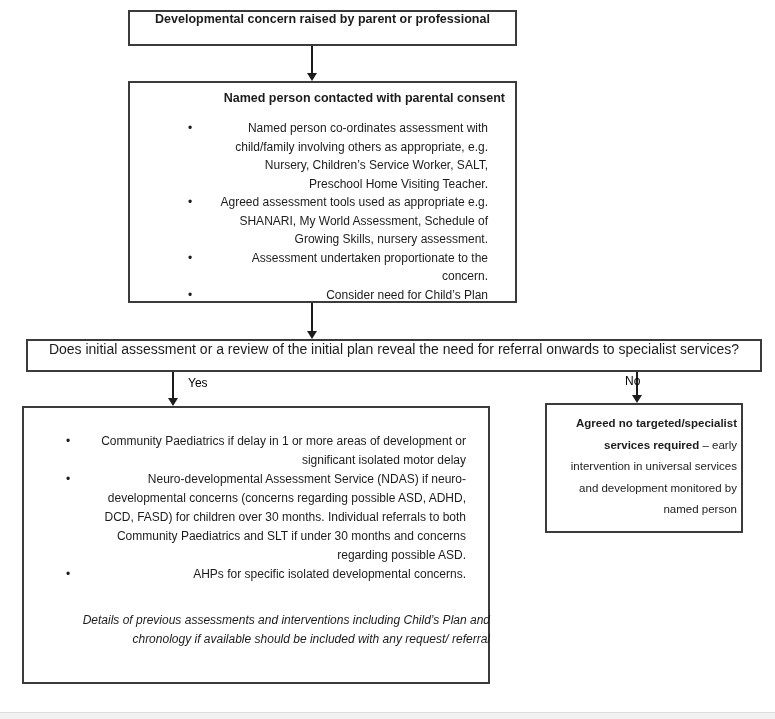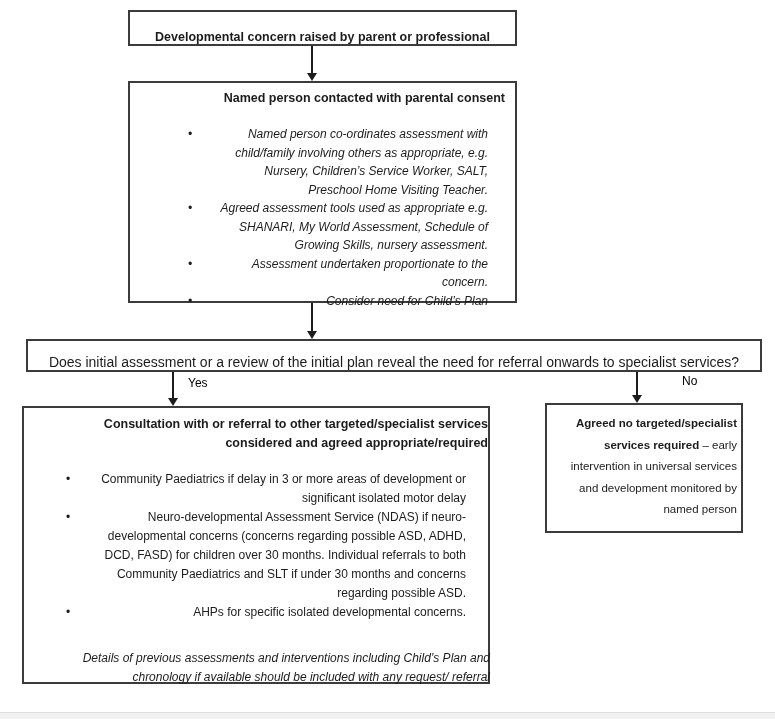--- a/index.html
+++ b/index.html
@@ -3,36 +3,36 @@
 <meta charset="utf-8">
 <style>
   html,body{margin:0;padding:0;background:#ffffff;}
   #canvas{
     position:relative;width:775px;height:719px;background:#ffffff;overflow:hidden;
     font-family:"Liberation Sans", sans-serif;color:#1c1c1c;
   }
   .box{
     position:absolute;border:2px solid #3b3b3b;background:#ffffff;box-sizing:border-box;text-align:right;
   }
-  .center-text{display:flex;align-items:flex-end;justify-content:center;text-align:center;}
+  .center-text{display:flex;align-items:flex-start;justify-content:center;text-align:center;}
   .vline{position:absolute;width:2px;background:#1c1c1c;}
   .ahead{
     position:absolute;width:0;height:0;
     border-left:5px solid transparent;border-right:5px solid transparent;
     border-top:8px solid #1c1c1c;
   }
   .branch-label{position:absolute;font-size:12px;color:#000000;}
 
   
   #box-concern{left:128px;top:10px;width:389px;height:36px;font-weight:bold;font-size:12.5px;}
 
   
   #box-named{left:128px;top:81px;width:389px;height:222px;padding:7px 10px;}
   #box-named .box-title{font-weight:bold;font-size:12.5px;line-height:16px;}
-  #box-named ul{margin:19px 0 0 46px;padding:0;width:302px;list-style:none;font-style:italic;}
+  #box-named ul{margin:13px 0 0 46px;padding:0;width:302px;list-style:none;}
   #box-named li{position:relative;padding-left:26px;font-size:12px;line-height:18.5px;}
   li[data-name="list-item"]::before{content:"•";position:absolute;left:2px;}
 
   
   #box-question{left:26px;top:339px;width:736px;height:33px;font-size:14px;white-space:nowrap;}
 
   
   #box-consult{left:22px;top:406px;width:468px;height:278px;padding:7px 12px;}
   #box-consult .box-title{font-weight:bold;font-size:12.5px;line-height:19px;width:452px;}
   #box-consult ul{margin:17px 0 0 28px;padding:0;width:402px;list-style:none;}
@@ -85,26 +85,25 @@
   <div data-name="arrow-down-yes">
     <div class="vline" style="left:172px;top:372px;height:26px;" data-name="arrow-line"></div>
     <div class="ahead" style="left:168px;top:398px;" data-name="arrowhead-icon"></div>
   </div>
   <div class="branch-label" style="left:188px;top:376px;" data-name="yes-branch-label">Yes</div>
 
   <div data-name="arrow-down-no">
     <div class="vline" style="left:636px;top:372px;height:23px;" data-name="arrow-line"></div>
     <div class="ahead" style="left:632px;top:395px;" data-name="arrowhead-icon"></div>
   </div>
-  <div class="branch-label" style="left:682px;top:374px;" data-name="no-branch-label">No</div>
+  <div class="branch-label" style="left:625px;top:374px;" data-name="no-branch-label">No</div>
 
   <div class="box" id="box-consult" data-name="box-consultation-referral">
-    <div class="box-title" data-name="box-consultation-title">Consultation with or referral to other targeted/specialist services considered and agreed appropriate/required</div>
     <ul data-name="consultation-bullet-list">
-        <li data-name="list-item">Community Paediatrics if delay in 3 or more areas of development or significant isolated motor delay</li>
+        <li data-name="list-item">Community Paediatrics if delay in 1 or more areas of development or significant isolated motor delay</li>
         <li data-name="list-item">Neuro-developmental Assessment Service (NDAS) if neuro-developmental concerns (concerns regarding possible ASD, ADHD, DCD, FASD) for children over 30 months. Individual referrals to both Community Paediatrics and SLT if under 30 months and concerns regarding possible ASD.</li>
         <li data-name="list-item">AHPs for specific isolated developmental concerns.</li>
       </ul>
     <div class="note" data-name="consultation-note">Details of previous assessments and interventions including Child’s Plan and chronology if available should be included with any request/ referral</div>
   </div>
 
   <div class="box" id="box-noservices" data-name="box-no-specialist-services">
     <span class="rb-bold" data-name="no-services-bold-text">Agreed no targeted/specialist services required</span><span data-name="no-services-regular-text">– early intervention in universal services and development monitored by named person</span>
   </div>
 

